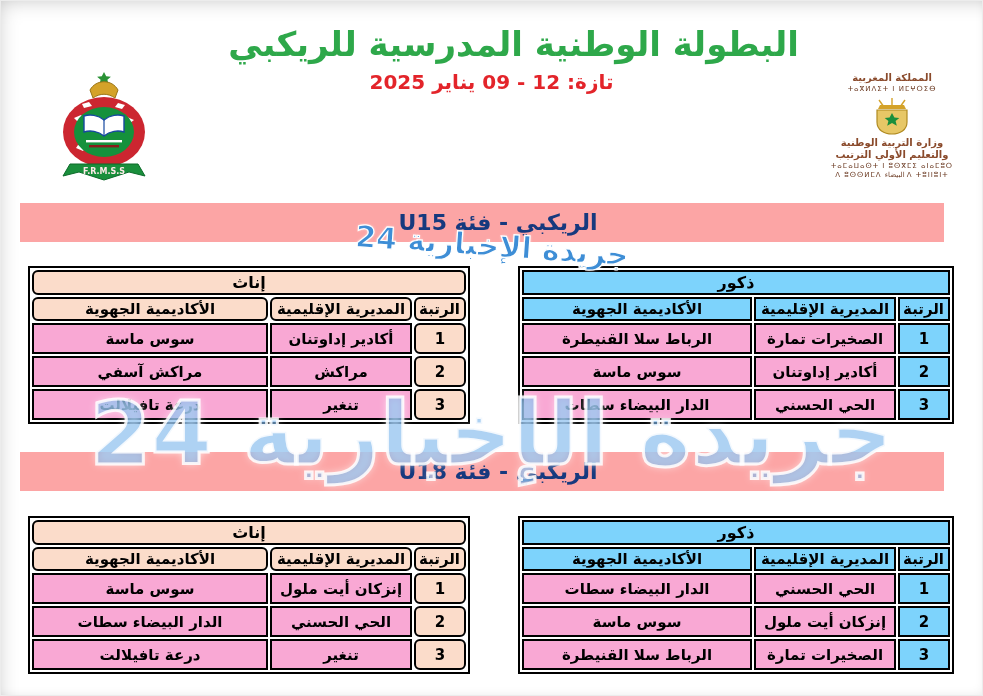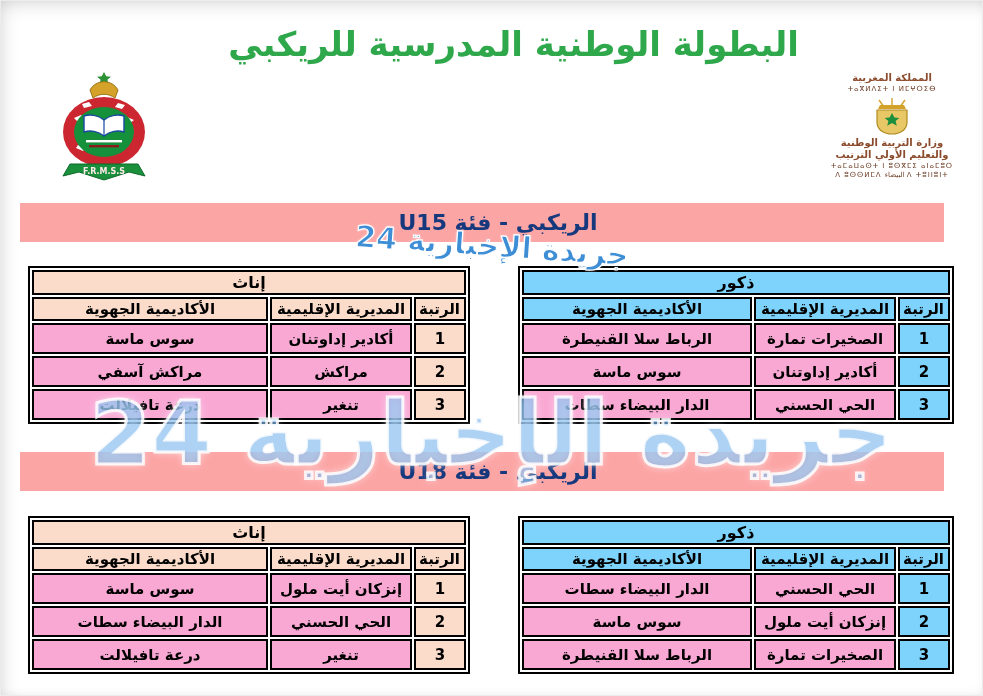--- a/index.html
+++ b/index.html
@@ -66,21 +66,21 @@
     vertical-align:middle;
     padding:1px 4px;
     overflow:hidden;
     white-space:nowrap;
   }
   table.rank col.c-rank { width:52px; }
   table.rank col.c-dir  { width:142px; }
   tr.gender td { height:22px; font-size:16px; }
   tr.cols td   { height:15px; }
   tr.data td   { height:31px; }
-  table.rank.pink td.shade { background:#fbdcca; }
+  table.rank.pink td.shade { background:#fbdcca;border-radius:6px; }
   table.rank.gray td.shade { background:#7dd3fc; }
 
   
   .wm { position:absolute; direction:rtl; font-weight:bold; pointer-events:none; z-index:20; white-space:nowrap; }
   .wm-small {
     top:228px; left:50%;
     transform:translateX(-50%) rotate(4deg);
     font-size:30px;
     color:#3e8ed6;
     -webkit-text-stroke:1.2px #ffffff;
@@ -94,20 +94,21 @@
     text-shadow:0 0 8px rgba(255,255,255,.7);
   }
 </style>
 </head>
 <body>
 
 <div class="scan-edge"></div>
 
 <div class="top-header">
   <div class="main-title">البطولة الوطنية المدرسية للريكبي</div>
+  <div class="date-line">تازة: ‎09 - 12‎ يناير 2025</div>
 </div>
 
 <div class="left-logo">
   <svg width="104" height="120" viewBox="0 0 104 120">
     <path d="M52 2 l2.2 4.2 4.7.5 -3.5 3.1 1.1 4.5 -4.5 -2.5 -4.5 2.5 1.1 -4.5 -3.5 -3.1 4.7 -.5z" fill="#2a9235"></path>
     <path d="M38 20 C44 9 60 9 66 20 L63 28 C56 23 48 23 41 28 Z" fill="#d4a229" stroke="#9a7416" stroke-width="1"></path>
     <ellipse cx="52" cy="62" rx="41" ry="35" fill="#cc2630"></ellipse>
     <g fill="#ffffff">
       <path d="M22 48 l7 -3 4 4 -8 2z"></path>
       <path d="M30 34 l7 -2 3 4 -8 2z"></path>

